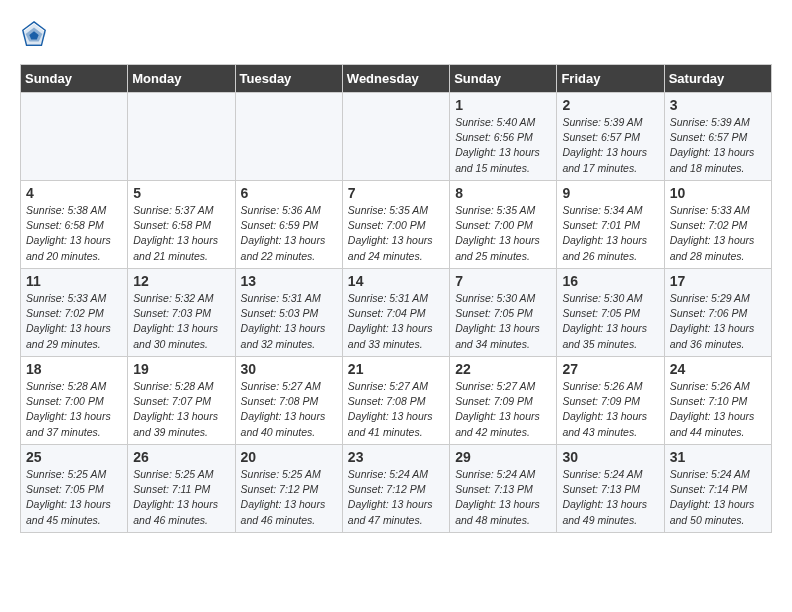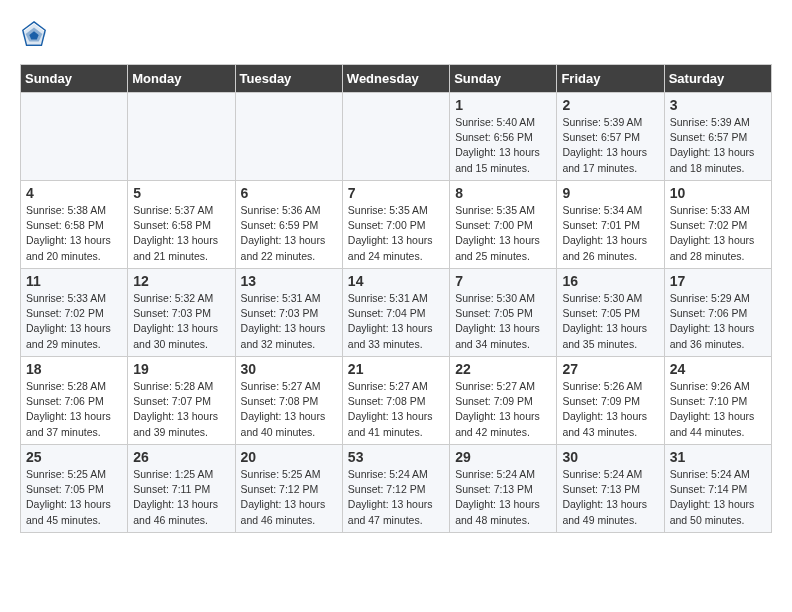--- a/index.html
+++ b/index.html
@@ -72,20 +72,21 @@
       font-size: 14px;
       font-weight: bold;
       color: #333;
       display: block;
       margin-bottom: 2px;
     }
     .cell-info {
       font-size: 10.5px;
       line-height: 1.45;
       color: #333;
+      font-style: italic;
     }
     .empty-cell {
       background: #f9f9f9;
     }
   </style>
 </head>
 <body>
 
 <div class="header">
   <div class="logo">
@@ -208,21 +209,21 @@
         <td>
           <span class="day-num">12</span>
           <div class="cell-info">Sunrise: 5:32 AM
 Sunset: 7:03 PM
 Daylight: 13 hours
 and 30 minutes.</div>
         </td>
         <td>
           <span class="day-num">13</span>
           <div class="cell-info">Sunrise: 5:31 AM
-Sunset: 7:03 PM
+Sunset: 5:03 PM
 Daylight: 13 hours
 and 32 minutes.</div>
         </td>
         <td>
           <span class="day-num">14</span>
           <div class="cell-info">Sunrise: 5:31 AM
 Sunset: 7:04 PM
 Daylight: 13 hours
 and 33 minutes.</div>
         </td>
@@ -245,21 +246,21 @@
           <div class="cell-info">Sunrise: 5:29 AM
 Sunset: 7:06 PM
 Daylight: 13 hours
 and 36 minutes.</div>
         </td>
       </tr>
       <tr>
         <td>
           <span class="day-num">18</span>
           <div class="cell-info">Sunrise: 5:28 AM
-Sunset: 7:06 PM
+Sunset: 7:00 PM
 Daylight: 13 hours
 and 37 minutes.</div>
         </td>
         <td>
           <span class="day-num">19</span>
           <div class="cell-info">Sunrise: 5:28 AM
 Sunset: 7:07 PM
 Daylight: 13 hours
 and 39 minutes.</div>
         </td>
@@ -286,50 +287,50 @@
         </td>
         <td>
           <span class="day-num">27</span>
           <div class="cell-info">Sunrise: 5:26 AM
 Sunset: 7:09 PM
 Daylight: 13 hours
 and 43 minutes.</div>
         </td>
         <td>
           <span class="day-num">24</span>
-          <div class="cell-info">Sunrise: 9:26 AM
+          <div class="cell-info">Sunrise: 5:26 AM
 Sunset: 7:10 PM
 Daylight: 13 hours
 and 44 minutes.</div>
         </td>
       </tr>
       <tr>
         <td>
           <span class="day-num">25</span>
           <div class="cell-info">Sunrise: 5:25 AM
 Sunset: 7:05 PM
 Daylight: 13 hours
 and 45 minutes.</div>
         </td>
         <td>
           <span class="day-num">26</span>
-          <div class="cell-info">Sunrise: 1:25 AM
+          <div class="cell-info">Sunrise: 5:25 AM
 Sunset: 7:11 PM
 Daylight: 13 hours
 and 46 minutes.</div>
         </td>
         <td>
           <span class="day-num">20</span>
           <div class="cell-info">Sunrise: 5:25 AM
 Sunset: 7:12 PM
 Daylight: 13 hours
 and 46 minutes.</div>
         </td>
         <td>
-          <span class="day-num">53</span>
+          <span class="day-num">23</span>
           <div class="cell-info">Sunrise: 5:24 AM
 Sunset: 7:12 PM
 Daylight: 13 hours
 and 47 minutes.</div>
         </td>
         <td>
           <span class="day-num">29</span>
           <div class="cell-info">Sunrise: 5:24 AM
 Sunset: 7:13 PM
 Daylight: 13 hours

